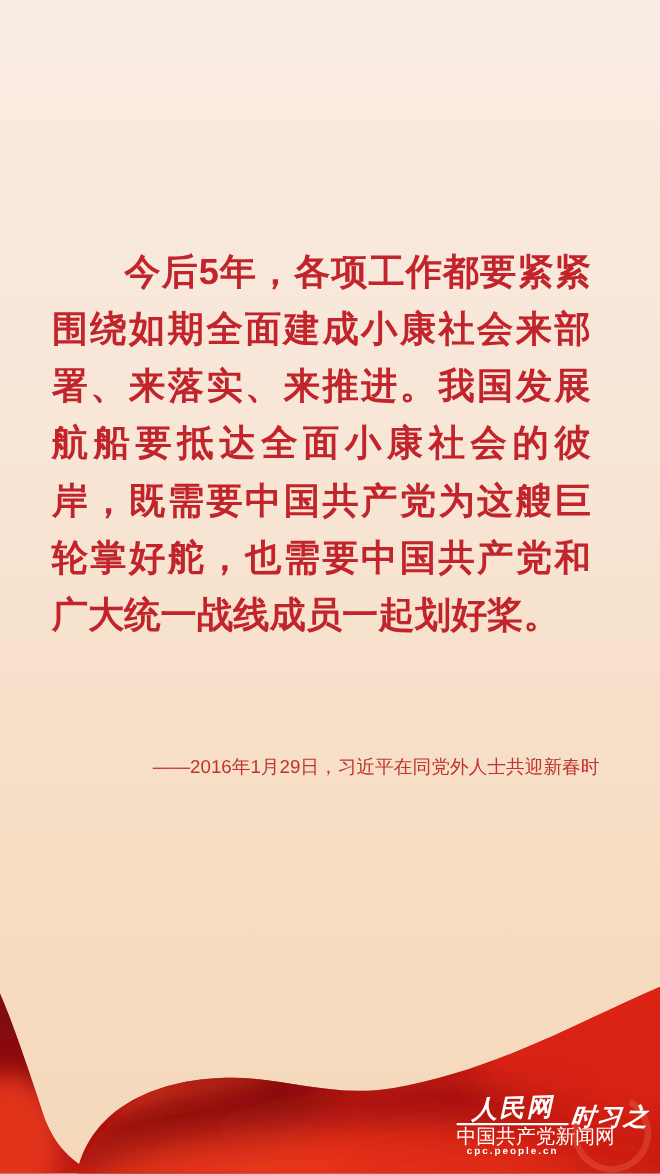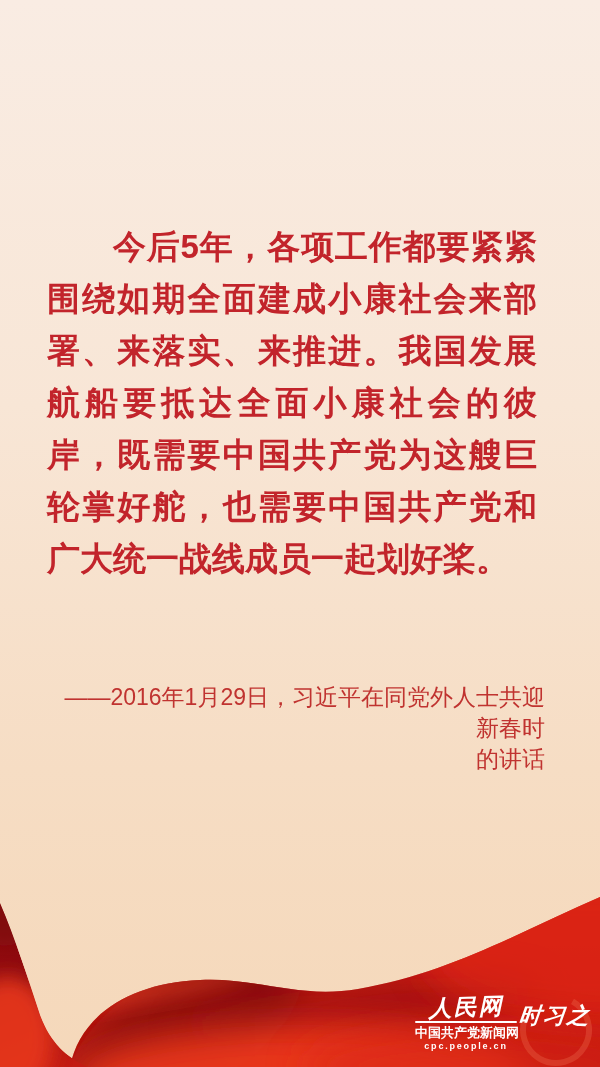--- a/index.html
+++ b/index.html
@@ -8,32 +8,32 @@
     background:linear-gradient(180deg,#f9ece3 0%,#f8e6d6 38%,#f6ddc4 72%,#f5d8ba 100%);
     font-family:"Liberation Sans","DejaVu Sans",sans-serif;
   }
   .quote-block{
     position:absolute;left:47px;top:221px;width:490px;
     font-size:33px;line-height:52px;font-weight:700;color:#c2242b;
     text-align:justify;text-indent:2em;word-break:break-all;letter-spacing:0;
   }
   .attribution{
     position:absolute;left:55px;top:682px;width:490px;
-    text-align:right;font-size:23px;line-height:31px;font-weight:500;color:#c03330;
+    text-align:right;font-size:17px;line-height:31px;font-weight:500;color:#c03330;
   }
   .wave-svg{position:absolute;left:0;top:0;width:600px;height:1067px;display:block;}
   .people-logo{
     position:absolute;left:415px;top:994px;width:102px;text-align:center;color:#ffffff;
   }
   .people-script{
     font-size:23px;line-height:26px;font-weight:600;font-style:italic;
     transform:rotate(-2deg);white-space:nowrap;letter-spacing:2px;
   }
   .people-underline{height:2px;background:#ffffff;border-radius:1px;margin:1px 0 3px;}
-  .people-site{font-size:13px;line-height:14px;font-weight:700;letter-spacing:0;white-space:nowrap;}
+  .people-site{font-size:18px;line-height:14px;font-weight:400;letter-spacing:0;white-space:nowrap;}
   .people-domain{font-size:9px;line-height:11px;font-weight:700;letter-spacing:1.8px;margin-top:1px;white-space:nowrap;text-align:center;}
   .shixizhi-logo{
     position:absolute;left:519px;top:1004px;color:#ffffff;
     font-size:22px;line-height:24px;font-weight:800;font-style:italic;
     letter-spacing:2px;transform:skewX(-6deg);white-space:nowrap;
   }
 </style>
 </head>
 <body>
 
@@ -80,21 +80,20 @@
       <path d="M0,903 C15,938 28,978 40,1015 C50,1042 66,1057 88,1067 L0,1067 Z" fill="url(#gFold)"></path>
       <ellipse cx="8" cy="1038" rx="46" ry="62" fill="#e8391c" opacity="0.9" filter="url(#b12)"></ellipse>
       <ellipse cx="4" cy="912" rx="40" ry="34" fill="#7c070c" opacity="0.8" filter="url(#b12)"></ellipse>
     </g>
   </svg>
 
   <div class="quote-block">今后5年，各项工作都要紧紧围绕如期全面建成小康社会来部署、来落实、来推进。我国发展航船要抵达全面小康社会的彼岸，既需要中国共产党为这艘巨轮掌好舵，也需要中国共产党和广大统一战线成员一起划好桨。</div>
 
   <div class="attribution">
     <div>——2016年1月29日，习近平在同党外人士共迎新春时</div>
-    <div>的讲话</div>
   </div>
 
   <div class="people-logo">
     <div class="people-script">人民网</div>
     <div class="people-underline"></div>
     <div class="people-site">中国共产党新闻网</div>
     <div class="people-domain">cpc.people.cn</div>
   </div>
 
   <div class="shixizhi-logo">时习之</div>

